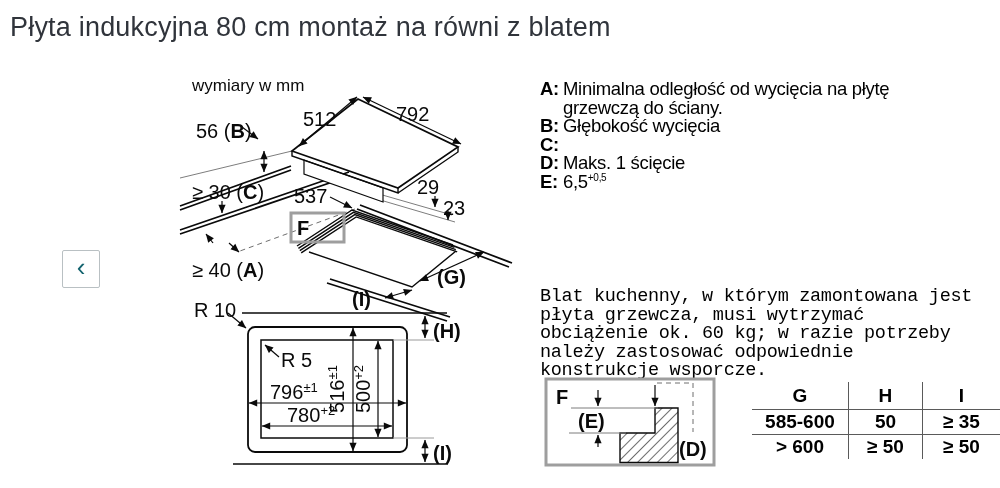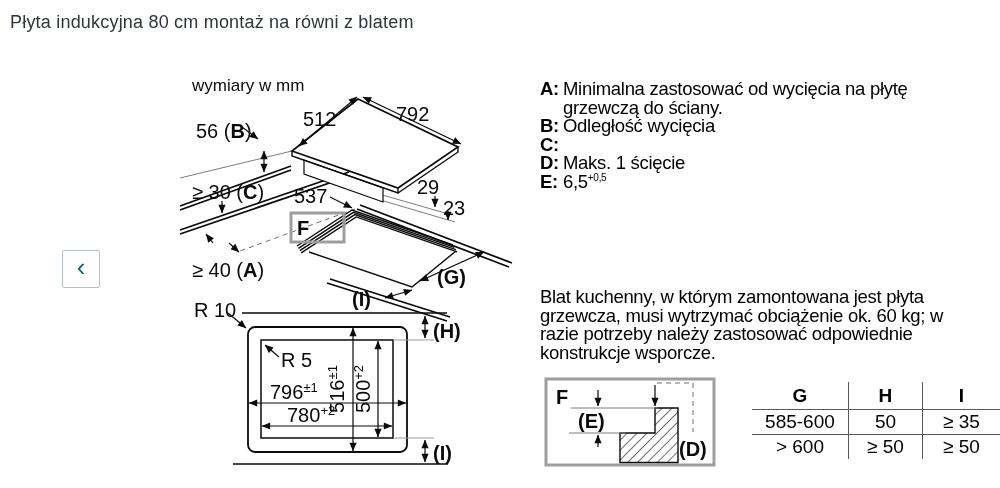--- a/index.html
+++ b/index.html
@@ -1,18 +1,18 @@
 <!DOCTYPE html>
 <html><head>
 <meta charset="utf-8">
 <style>
   html,body{margin:0;padding:0;background:#fff;}
   #stage{position:relative;width:1000px;height:488px;background:#fff;overflow:hidden;
          font-family:"Liberation Sans","DejaVu Sans",sans-serif;color:#111;}
-  .title{position:absolute;left:10px;top:12px;font-size:18px;letter-spacing:.2px;color:#30343b;}
+  .title{position:absolute;left:10px;top:12px;font-size:27px;letter-spacing:.2px;color:#30343b;}
   .prev-btn{position:absolute;left:62px;top:250px;width:38px;height:38px;background:#fff;
             border:1px solid #b9c0c3;border-radius:2px;display:flex;align-items:center;
             justify-content:center;cursor:pointer;box-sizing:border-box;}
   .prev-btn span{color:#14646f;font-size:26px;line-height:1;margin-top:-4px;}
   svg text{font-family:"Liberation Sans","DejaVu Sans",sans-serif;fill:#0a0a0a;}
   .d20{font-size:20px;}
   .d17{font-size:17px;}
   .bold{font-weight:bold;}
   .sup{font-size:13px;}
   .thin{stroke:#7d7d7d;stroke-width:1;fill:none;}
@@ -21,25 +21,25 @@
   .dim{stroke:#0a0a0a;stroke-width:1.2;fill:none;marker-start:url(#mas);marker-end:url(#mae);}
   .arr{stroke:#0a0a0a;stroke-width:1.2;fill:none;marker-end:url(#mae);}
   .grayext{stroke:#9a9a9a;stroke-width:1;fill:none;}
   .dash{stroke:#6f6f6f;stroke-width:1;fill:none;stroke-dasharray:5 4;}
   .legend{position:absolute;left:540px;top:80px;width:448px;font-size:18.5px;
           line-height:18.5px;letter-spacing:-.3px;color:#000;}
   .leg-row{display:flex;}
   .leg-key{font-weight:bold;width:23px;flex:0 0 23px;}
   .leg-text{width:405px;}
   .note{position:absolute;left:540px;top:288px;width:434px;font-size:18.5px;
-        line-height:18.5px;letter-spacing:-.3px;color:#000;}
+        line-height:18.5px;letter-spacing:-.3px;color:#000;font-family:Liberation Mono, monospace;}
   .supt{font-size:10px;vertical-align:super;line-height:0;}
   table.spec{position:absolute;left:752px;top:382px;border-collapse:collapse;
              font-size:19px;color:#000;table-layout:fixed;}
-  table.spec th,table.spec td{text-align:center;padding:1px 6px;font-weight:normal;}
+  table.spec th,table.spec td{text-align:center;padding:1px 6px;font-weight:bold;}
   table.spec th{font-weight:bold;height:25px;border-bottom:1.5px solid #5a5a5a;}
   table.spec tr td{height:22px;}
   table.spec tr.r1 td{border-bottom:1.5px solid #5a5a5a;}
   table.spec th.c1,table.spec th.c2,table.spec td.c1,table.spec td.c2{border-right:1.5px solid #5a5a5a;}
   table.spec .cg{width:85px;} table.spec .ch{width:62px;} table.spec .ci{width:66px;}
 </style>
 </head>
 <body>
 
 <div id="stage">
@@ -144,25 +144,25 @@
       <text class="d20" text-anchor="middle" transform="rotate(-90 344 389)" x="344" y="389"><tspan>516</tspan><tspan class="sup" dy="-7">±1</tspan></text>
       <text class="d20" text-anchor="middle" transform="rotate(-90 370 389)" x="370" y="389"><tspan>500</tspan><tspan class="sup" dy="-7">+2</tspan></text>
       <text class="d20 bold" x="433" y="338">(H)</text>
       <text class="d20 bold" x="433" y="460">(I)</text>
     </g>
   </svg>
 
   <div class="legend">
     <div class="leg-row">
       <span class="leg-key">A:</span>
-      <div class="leg-text">Minimalna zastosować od wycięcia na płytę grzewczą do ściany.</div>
+      <div class="leg-text">Minimalna odległość od wycięcia na płytę grzewczą do ściany.</div>
     </div>
     <div class="leg-row">
       <span class="leg-key">B:</span>
-      <div class="leg-text">Odległość wycięcia</div>
+      <div class="leg-text">Głębokość wycięcia</div>
     </div>
     <div class="leg-row">
       <span class="leg-key">C:</span>
       <div class="leg-text">
       </div>
     </div>
     <div class="leg-row">
       <span class="leg-key">D:</span>
       <div class="leg-text">Maks. 1 ścięcie</div>
     </div>

